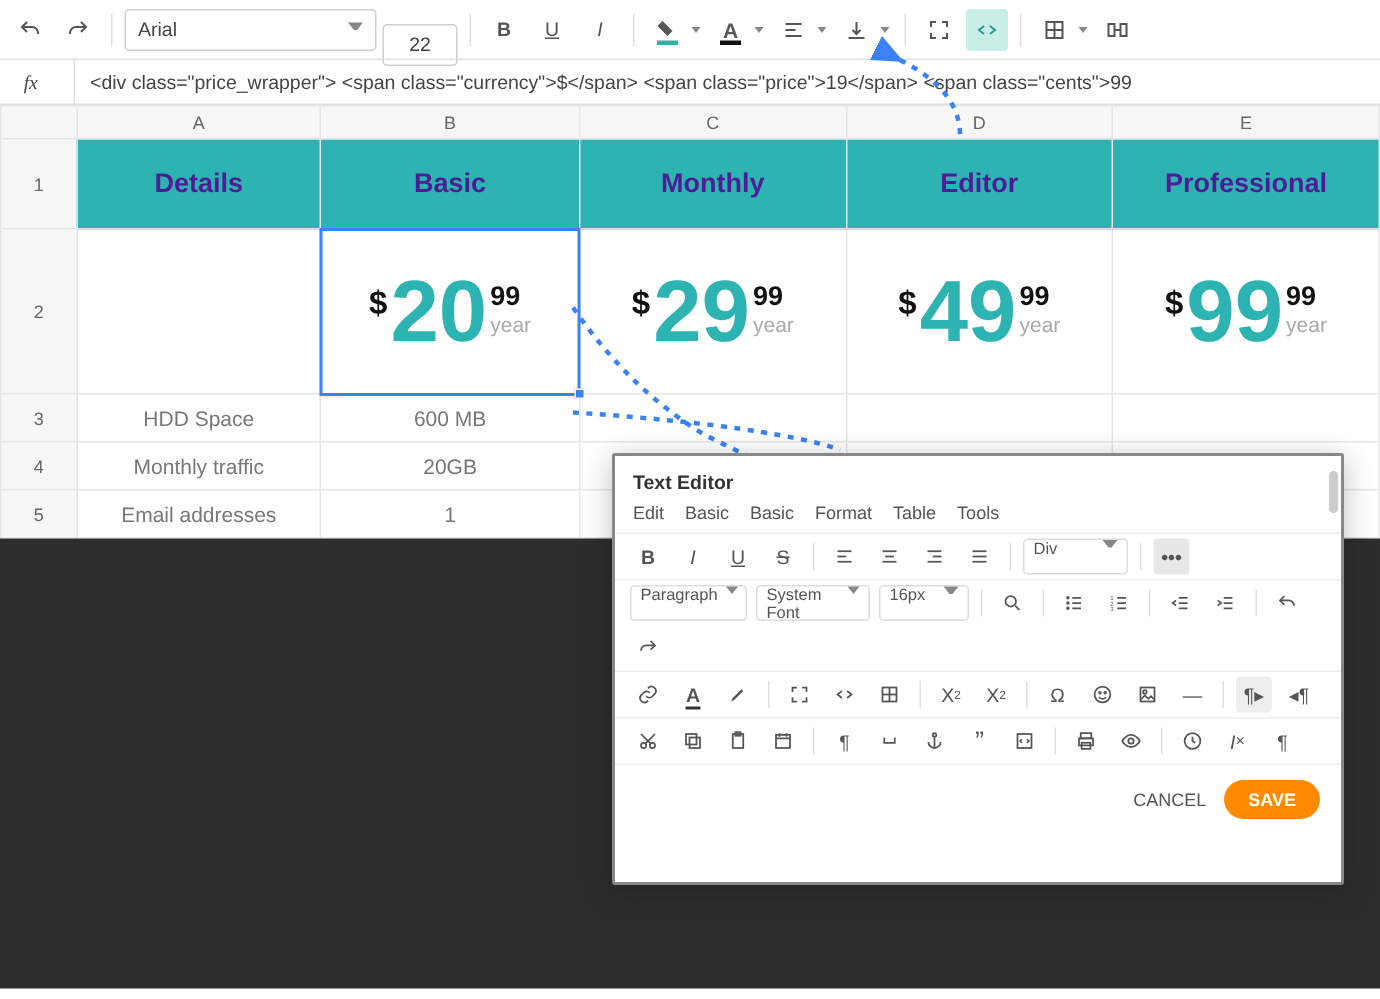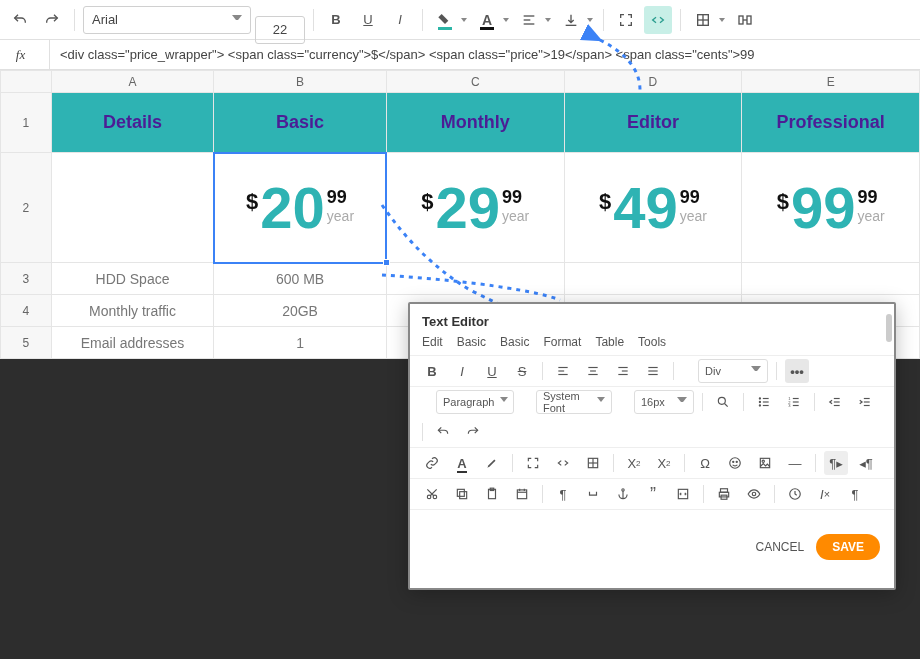--- a/index.html
+++ b/index.html
@@ -49,27 +49,27 @@
   .editor { position:absolute; left:408px; top:302px; width:488px; height:288px; background:#fff; border:2px solid #888; border-radius:2px; box-shadow:0 4px 20px rgba(0,0,0,.25); display:flex; flex-direction:column;}
   .ed-title { font-weight:bold; font-size:13px; padding:10px 12px 6px; }
   .ed-menu { display:flex; gap:14px; padding:0 12px 6px; font-size:12px; color:#555;}
   .ed-menu span{cursor:pointer;text-align:center;}
   .ed-row { display:flex; align-items:center; gap:6px; padding:3px 10px; flex-wrap:wrap; border-top:1px solid #eee;}
   .ed-row:first-of-type{border-top:1px solid #ddd;}
   .eb { width:24px;height:24px; display:flex;align-items:center;justify-content:center;border-radius:3px;cursor:pointer;color:#555;font-size:13px;}
   .eb.more{background:#e7e7e7;font-weight:bold;}
   .eb svg{width:14px;height:14px;}
   .esep{width:1px;height:18px;background:#e0e0e0;margin:0 2px;}
-  .ed-select{height:24px;border:1px solid #ddd;border-radius:3px;display:flex;align-items:center;padding:0 6px;font-size:11px;color:#555;gap:6px;cursor:pointer;margin-left:16px;}
+  .ed-select{height:24px;border:1px solid #ddd;border-radius:3px;display:flex;padding:0 6px;font-size:11px;color:#555;gap:6px;cursor:pointer;}
   .ed-select.w1{width:70px;justify-content:space-between;}
   .ed-select.w2{width:78px;justify-content:space-between;}
   .ed-select.w3{width:76px;justify-content:space-between;}
   .ed-select.w4{width:60px;justify-content:space-between;}
   .ed-body{flex:1;padding:8px 12px;font-size:12px;color:#444;border-top:1px solid #eee; overflow:auto;}
-  .ed-foot{display:flex;justify-content:flex-end;align-items:center;gap:12px;padding:24px 14px;border-top:1px solid #eee;}
+  .ed-foot{display:flex;justify-content:flex-end;align-items:center;gap:12px;padding:10px 14px;border-top:1px solid #eee;}
   .btn-cancel{font-size:12px;color:#555;cursor:pointer;}
   .btn-save{background:#ff8a00;color:#fff;font-size:12px;font-weight:bold;border:none;border-radius:14px;padding:6px 16px;cursor:pointer;}
   .ed-scroll{position:absolute;right:2px;top:10px;bottom:46px;width:6px;}
   .ed-scroll::before{content:"";position:absolute;top:0;width:6px;height:28px;background:#ccc;border-radius:3px;}
   
   svg.overlay{position:absolute;left:0;top:0;pointer-events:none;}
 </style>
 </head>
 <body>
 

